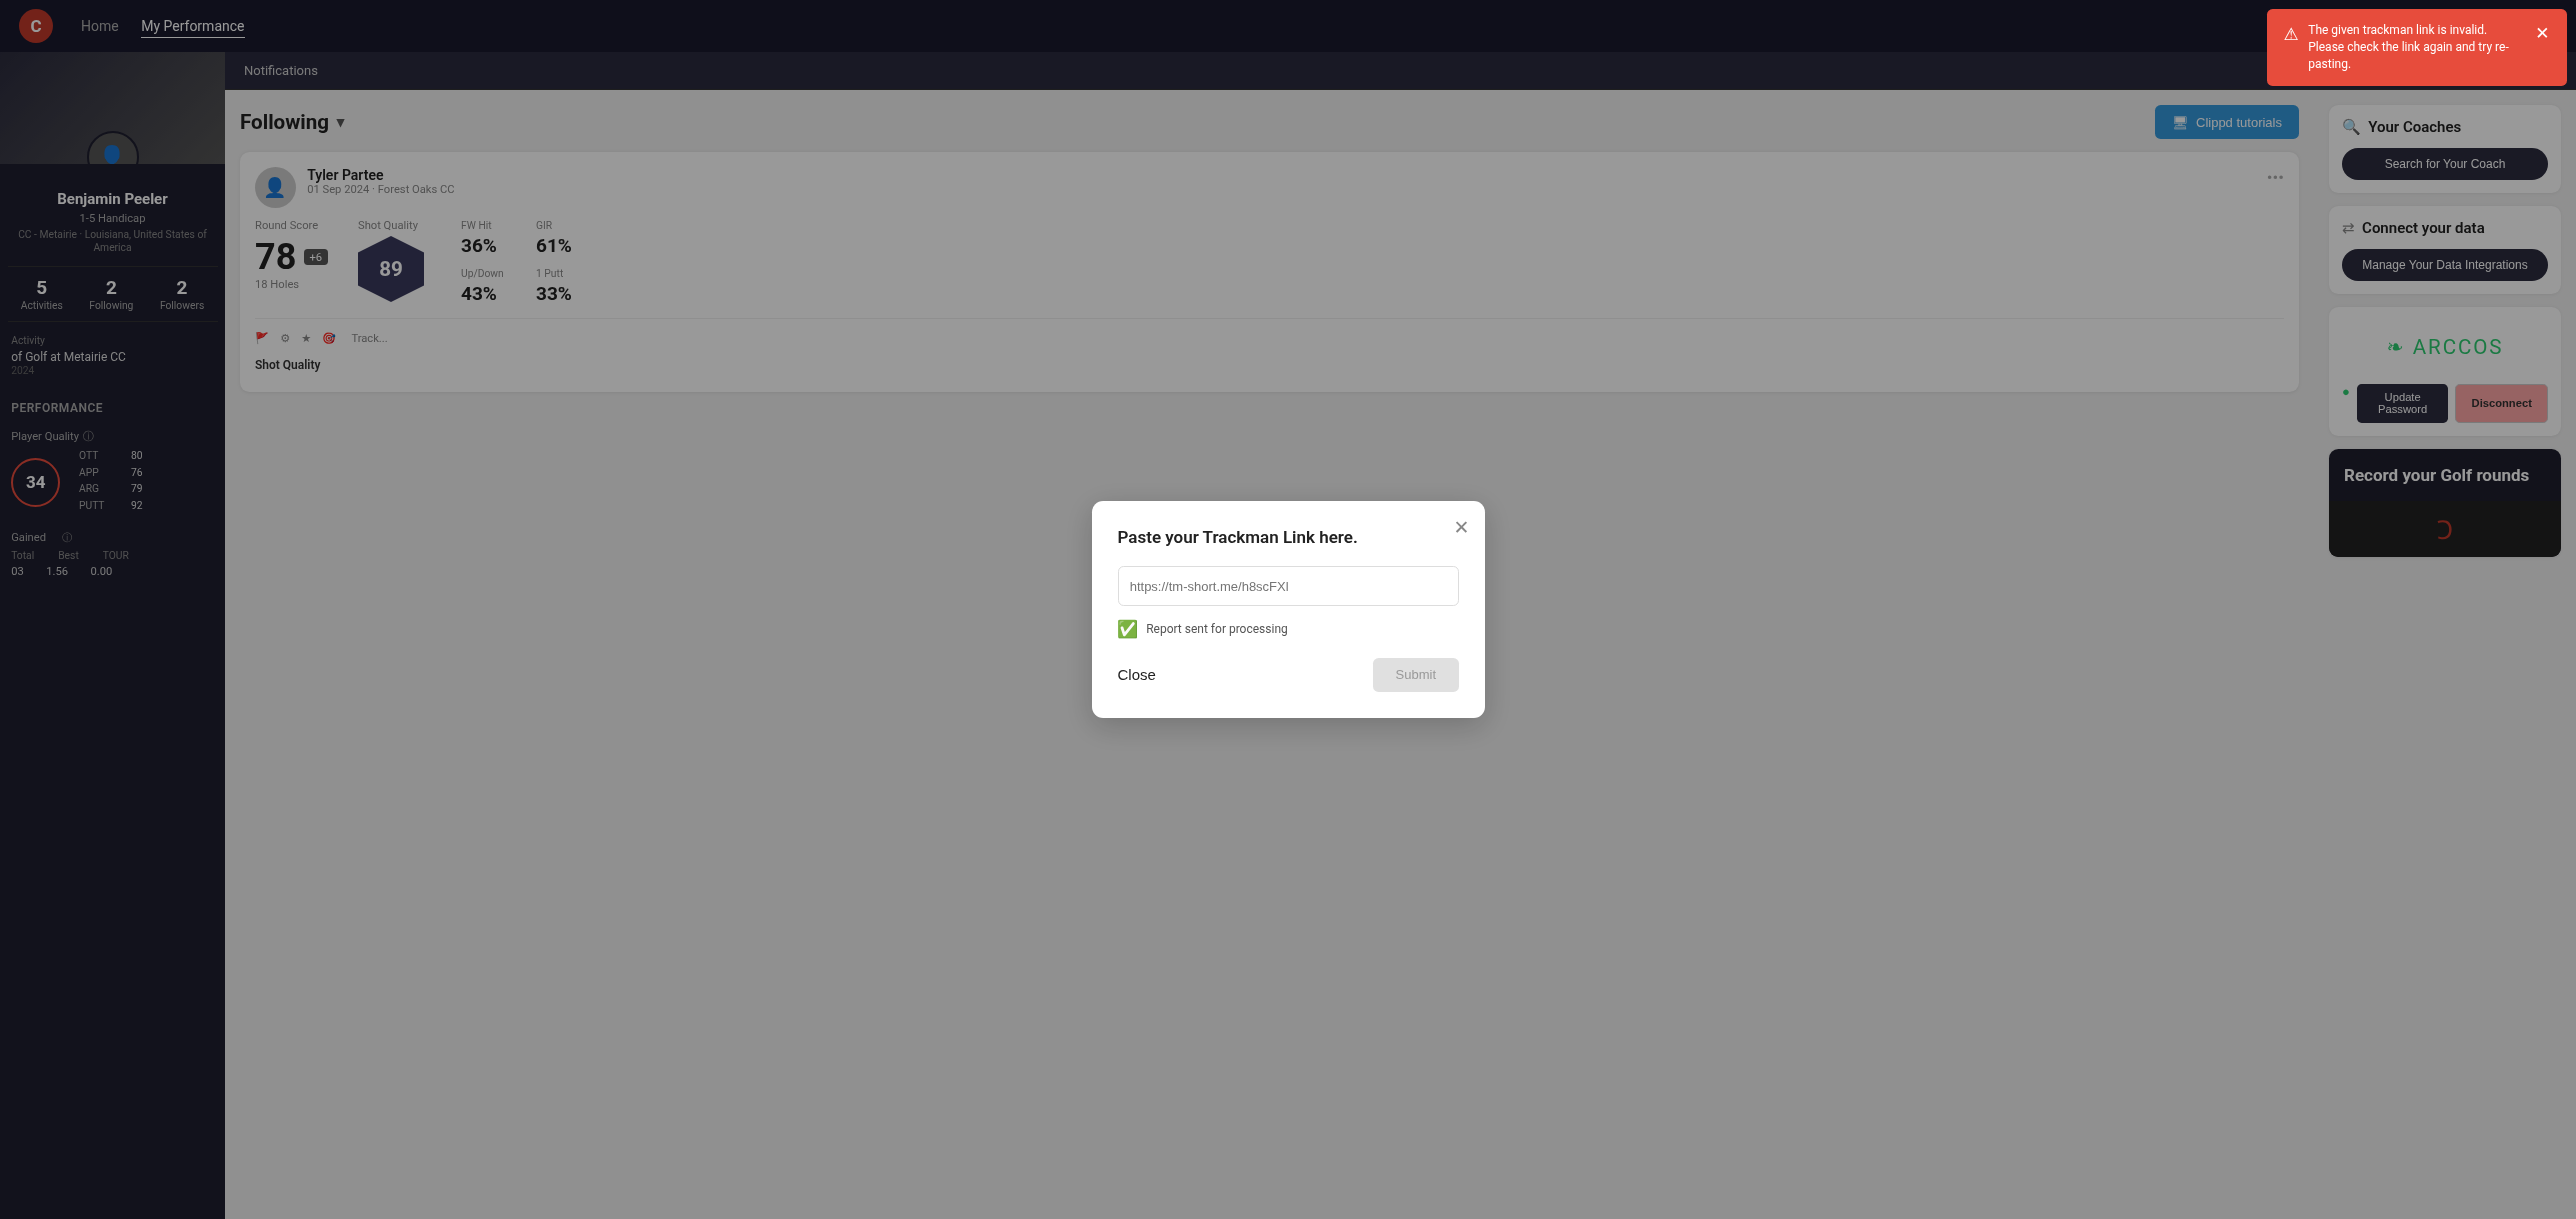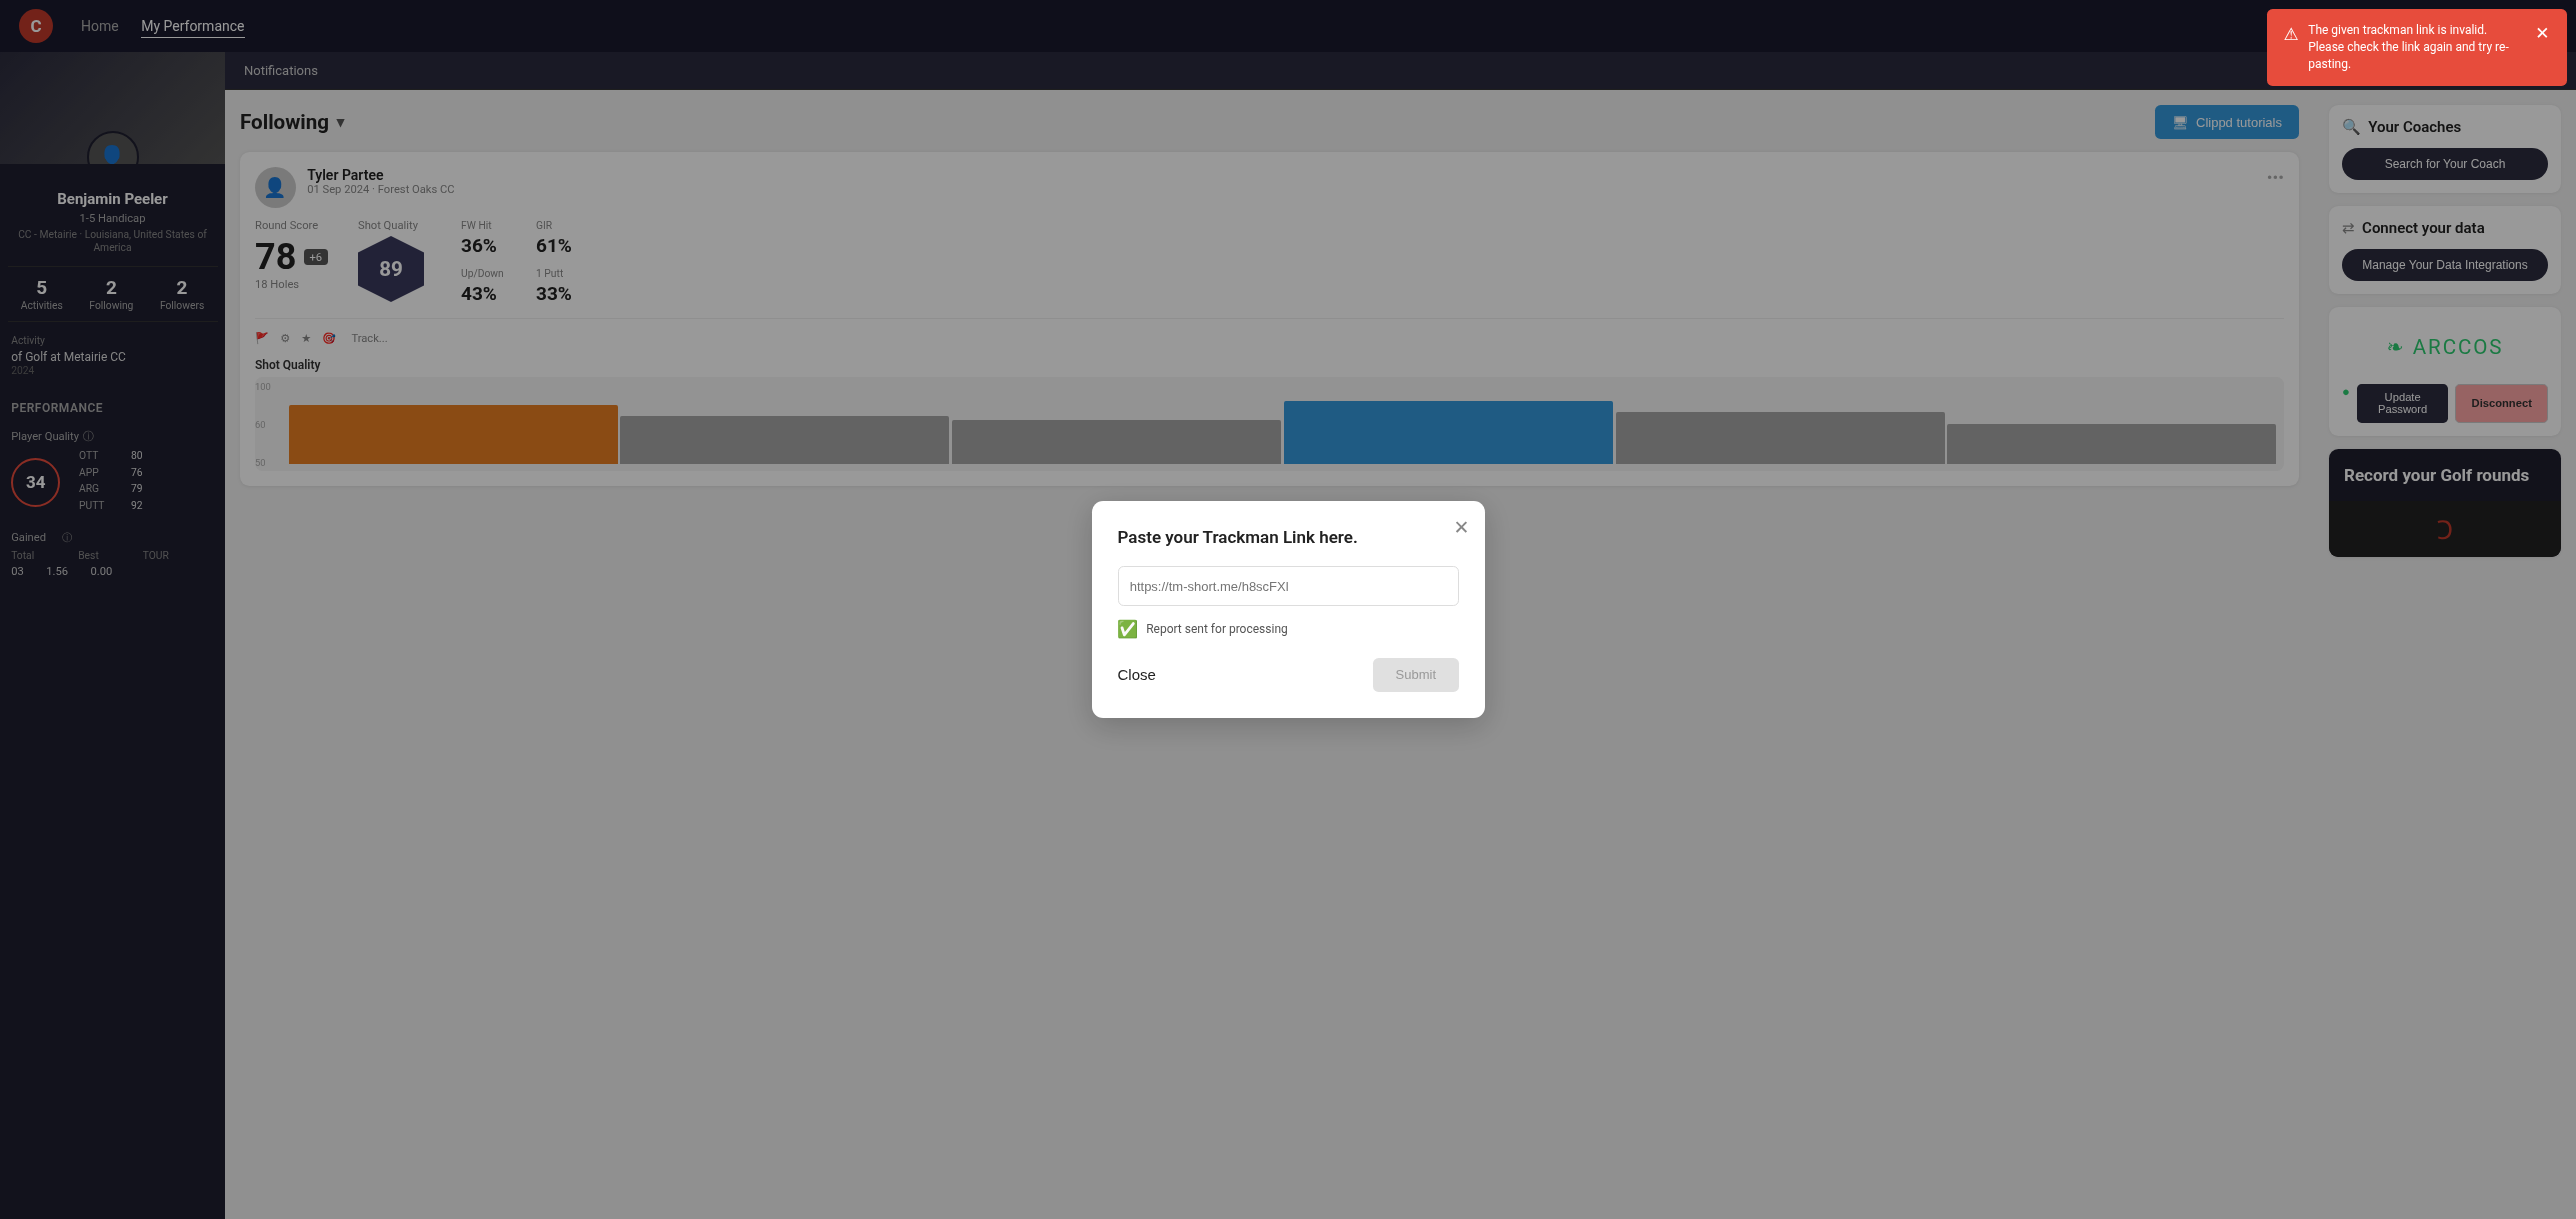--- a/index.html
+++ b/index.html
@@ -91,21 +91,21 @@
     .quality-row { display: flex; align-items: center; gap: 5.6px; margin-bottom: 3.7px; font-size: 10.3px; color: #aaa; }
     .quality-bar-bg { flex: 1; height: 5.6px; background: #444; border-radius: 2.8px; position: relative; }
     .quality-bar { height: 100%; border-radius: 2.8px; }
     .quality-bar.ott { background: #e67e22; }
     .quality-bar.app { background: #2ecc71; }
     .quality-bar.arg { background: #e74c3c; }
     .quality-bar.putt { background: #9b59b6; }
     .quality-val { width: 22.5px; text-align: right; color: #ddd; }
 
     .sidebar-gained { padding: 7.5px 11.2px; }
-    .gained-header { display: flex; gap: 44px; font-size: 10.3px; color: #888; margin-bottom: 3.7px; }
+    .gained-header { display: flex; gap: 24px; font-size: 10.3px; color: #888; margin-bottom: 3.7px; }
     .gained-total { font-size: 11.2px; color: #ccc; }
 
     
     .main-content { flex: 1; display: flex; flex-direction: column; overflow: hidden; }
 
     
     .notif-bar {
       background: #2a2a3e; padding: 11.2px 19px; font-size: 13px; color: #ccc;
       border-bottom: 0.9px solid #333;
     }
@@ -428,37 +428,20 @@
           <div class="tabs-row">
             <span class="tab-btn">🚩</span>
             <span class="tab-btn">⚙</span>
             <span class="tab-btn">★</span>
             <span class="tab-btn">🎯</span>
             <span class="tab-btn" style="flex:1;text-align:left;padding-left:3.7px;">Track...</span>
           </div>
 
           <div style="margin-top:9.4px;">
             <div style="font-size:12px;font-weight:600;color:#333;margin-bottom:5.6px;">Shot Quality</div>
-            <div style="position:relative;background:#f5f5f5;border-radius:7.5px;height:94px;display:flex;align-items:flex-end;padding:7.5px;gap:1.9px;">
-
-              <div style="position:absolute;left:0;top:0;bottom:0;display:flex;flex-direction:column;justify-content:space-between;padding:3.7px 0;font-size:9.4px;color:#aaa;">
-                <span>100</span>
-                <span>60</span>
-                <span>50</span>
-              </div>
-
-              <div style="flex:1;margin-left:26px;display:flex;align-items:flex-end;gap:2.8px;height:100%;">
-                <div style="flex:1;background:#e67e22;height:75%;border-radius:1.9px 1.9px 0 0;"></div>
-                <div style="flex:1;background:#555;height:60%;border-radius:1.9px 1.9px 0 0;opacity:0.5;"></div>
-                <div style="flex:1;background:#555;height:55%;border-radius:1.9px 1.9px 0 0;opacity:0.5;"></div>
-                <div style="flex:1;background:#3498db;height:80%;border-radius:1.9px 1.9px 0 0;"></div>
-                <div style="flex:1;background:#555;height:65%;border-radius:1.9px 1.9px 0 0;opacity:0.5;"></div>
-                <div style="flex:1;background:#555;height:50%;border-radius:1.9px 1.9px 0 0;opacity:0.5;"></div>
-              </div>
-            </div>
           </div>
         </div>
       </div>
 
       <div class="right-sidebar">
 
         <div class="coaches-panel">
           <div class="coaches-header">
             <span class="coaches-search-icon">🔍</span>
             <span class="coaches-title">Your Coaches</span>

